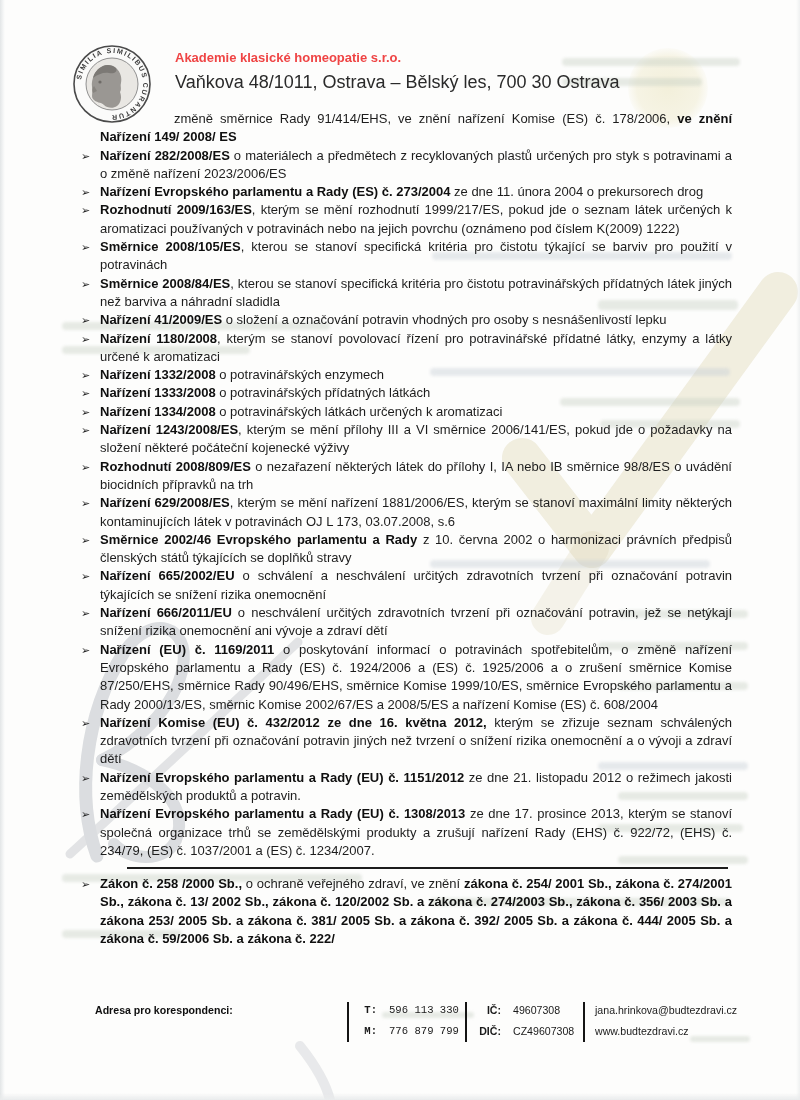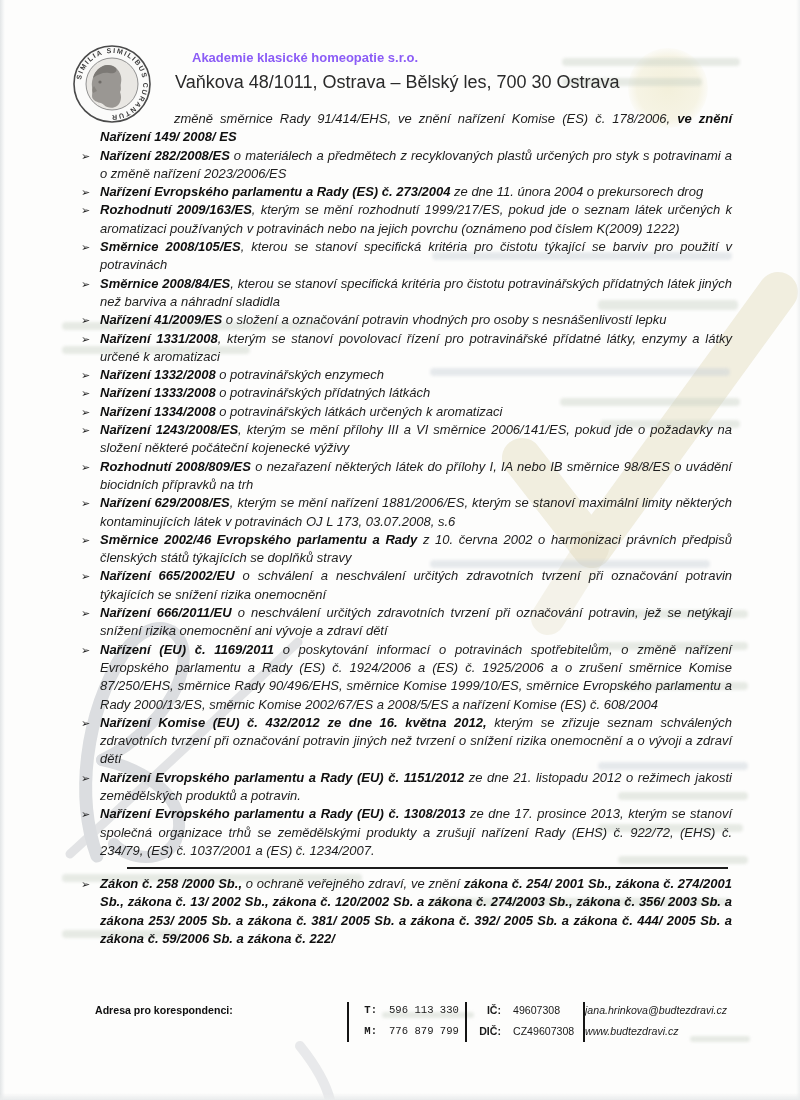--- a/index.html
+++ b/index.html
@@ -17,43 +17,43 @@
   
   .wm{position:absolute;inset:0;z-index:0;pointer-events:none;}
   .stripe{position:absolute;height:8px;border-radius:4px;background:#c7d0c4;opacity:.42;filter:blur(1.6px);}
   .stripe.blue{background:#c6ced6;}
   .ghost-circle{position:absolute;border-radius:50%;background:radial-gradient(circle,#f0ecd2 0%,#f4f1de 55%,rgba(255,255,255,0) 75%);opacity:.8;}
 
   
   .header{position:absolute;left:0;top:0;width:800px;z-index:2;}
   .logo{position:absolute;left:70px;top:42px;}
   .company-block{position:absolute;left:175px;top:50px;}
-  .company-name{font-size:13px;font-weight:bold;color:#8b5cf6;margin-left:17px;}
+  .company-name{font-size:13px;font-weight:bold;color:#ef4444;}
   .company-address{font-size:18px;margin-top:7px;color:#2a2a2a;}
 
   
   .doc-body{
     position:absolute;left:100px;right:68px;top:110px;z-index:2;
-    font-size:13px;line-height:18.3px;text-align:justify;color:#1d1d1d;font-style:italic;
+    font-size:13px;line-height:18.3px;text-align:justify;color:#1d1d1d;
   }
   .item{position:relative;}
   .item b{color:#0f0f0f;}
   .bullet{position:absolute;left:-19px;top:0;font-size:11px;color:#222;}
   .cont{text-indent:74px;}
   .rule{border-top:2.2px solid #1c1c1c;margin:7px 4px 6px 27px;height:0;}
 
   
   .footer{position:absolute;left:0;top:1000px;width:800px;z-index:2;display:flex;align-items:flex-start;font-size:10.6px;color:#1a1a1a;}
   .footer .col{line-height:21px;}
   .f-address{margin-left:95px;width:252px;}
   .f-label{font-weight:bold;color:#0f0f0f;}
   .vbar{width:2px;height:40px;background:#141414;margin-top:2px;}
   .f-phone{width:106px;margin-left:10px;font-family:Liberation Mono, monospace;}
   .f-ic{width:108px;margin-left:8px;}
-  .f-contact{font-style:italic;}
+  .f-contact{margin-left:10px;}
   .lab{display:inline-block;font-weight:bold;text-align:right;}
   .lab.w18{width:18px;}
   .lab.w26{width:26px;}
   .val{margin-left:12px;}
   .logo-ring-text{font-size:7px;letter-spacing:1.5px;fill:#3a3a3a;font-weight:bold;}
 </style>
 </head>
 <body>
 
 <div class="wm">
@@ -124,21 +124,21 @@
 </div>
 
 <div class="doc-body">
     <div class="item cont"><span>změně směrnice Rady 91/414/EHS, ve znění nařízení Komise (ES) č. 178/2006, </span><b>ve znění Nařízení 149/ 2008/ ES</b></div>
     <div class="item"><span class="bullet">➢</span><b>Nařízení 282/2008/ES</b><span> o materiálech a předmětech z recyklovaných plastů určených pro styk s potravinami a o změně nařízení 2023/2006/ES</span></div>
     <div class="item"><span class="bullet">➢</span><b>Nařízení Evropského parlamentu a Rady (ES) č. 273/2004</b><span> ze dne 11. února 2004 o prekursorech drog</span></div>
     <div class="item"><span class="bullet">➢</span><b>Rozhodnutí 2009/163/ES</b><span>, kterým se mění rozhodnutí 1999/217/ES, pokud jde o seznam látek určených k aromatizaci používaných v potravinách nebo na jejich povrchu (oznámeno pod číslem K(2009) 1222)</span></div>
     <div class="item"><span class="bullet">➢</span><b>Směrnice 2008/105/ES</b><span>, kterou se stanoví specifická kritéria pro čistotu týkající se barviv pro použití v potravinách</span></div>
     <div class="item"><span class="bullet">➢</span><b>Směrnice 2008/84/ES</b><span>, kterou se stanoví specifická kritéria pro čistotu potravinářských přídatných látek jiných než barviva a náhradní sladidla</span></div>
     <div class="item"><span class="bullet">➢</span><b>Nařízení 41/2009/ES</b><span> o složení a označování potravin vhodných pro osoby s nesnášenlivostí lepku</span></div>
-    <div class="item"><span class="bullet">➢</span><b>Nařízení 1331/2008</b><span>, kterým se stanoví povolovací řízení pro potravinářské přídatné látky, enzymy a látky určené k aromatizaci</span></div>
+    <div class="item"><span class="bullet">➢</span><b>Nařízení 1180/2008</b><span>, kterým se stanoví povolovací řízení pro potravinářské přídatné látky, enzymy a látky určené k aromatizaci</span></div>
     <div class="item"><span class="bullet">➢</span><b>Nařízení 1332/2008</b><span> o potravinářských enzymech</span></div>
     <div class="item"><span class="bullet">➢</span><b>Nařízení 1333/2008</b><span> o potravinářských přídatných látkách</span></div>
     <div class="item"><span class="bullet">➢</span><b>Nařízení 1334/2008</b><span> o potravinářských látkách určených k aromatizaci</span></div>
     <div class="item"><span class="bullet">➢</span><b>Nařízení 1243/2008/ES</b><span>, kterým se mění přílohy III a VI směrnice 2006/141/ES, pokud jde o požadavky na složení některé počáteční kojenecké výživy</span></div>
     <div class="item"><span class="bullet">➢</span><b>Rozhodnutí 2008/809/ES</b><span> o nezařazení některých látek do přílohy I, IA nebo IB směrnice 98/8/ES o uvádění biocidních přípravků na trh</span></div>
     <div class="item"><span class="bullet">➢</span><b>Nařízení 629/2008/ES</b><span>, kterým se mění nařízení 1881/2006/ES, kterým se stanoví maximální limity některých kontaminujících látek v potravinách  OJ L 173, 03.07.2008, s.6</span></div>
     <div class="item"><span class="bullet">➢</span><b>Směrnice 2002/46 Evropského parlamentu a Rady</b><span> z 10. června 2002 o harmonizaci právních předpisů členských států týkajících se doplňků stravy</span></div>
     <div class="item"><span class="bullet">➢</span><b>Nařízení 665/2002/EU</b><span> o schválení a neschválení určitých zdravotních tvrzení při označování potravin týkajících se snížení rizika onemocnění</span></div>
     <div class="item"><span class="bullet">➢</span><b>Nařízení 666/2011/EU</b><span> o neschválení určitých zdravotních tvrzení při označování potravin, jež se netýkají snížení rizika onemocnění ani vývoje a zdraví dětí</span></div>
     <div class="item"><span class="bullet">➢</span><b>Nařízení (EU) č. 1169/2011</b><span>  o poskytování informací o potravinách spotřebitelům, o změně nařízení Evropského parlamentu a Rady (ES) č. 1924/2006 a (ES) č. 1925/2006 a o zrušení směrnice Komise 87/250/EHS, směrnice Rady 90/496/EHS, směrnice Komise 1999/10/ES, směrnice Evropského parlamentu a Rady 2000/13/ES, směrnic Komise 2002/67/ES a 2008/5/ES a nařízení Komise (ES) č. 608/2004</span></div>

